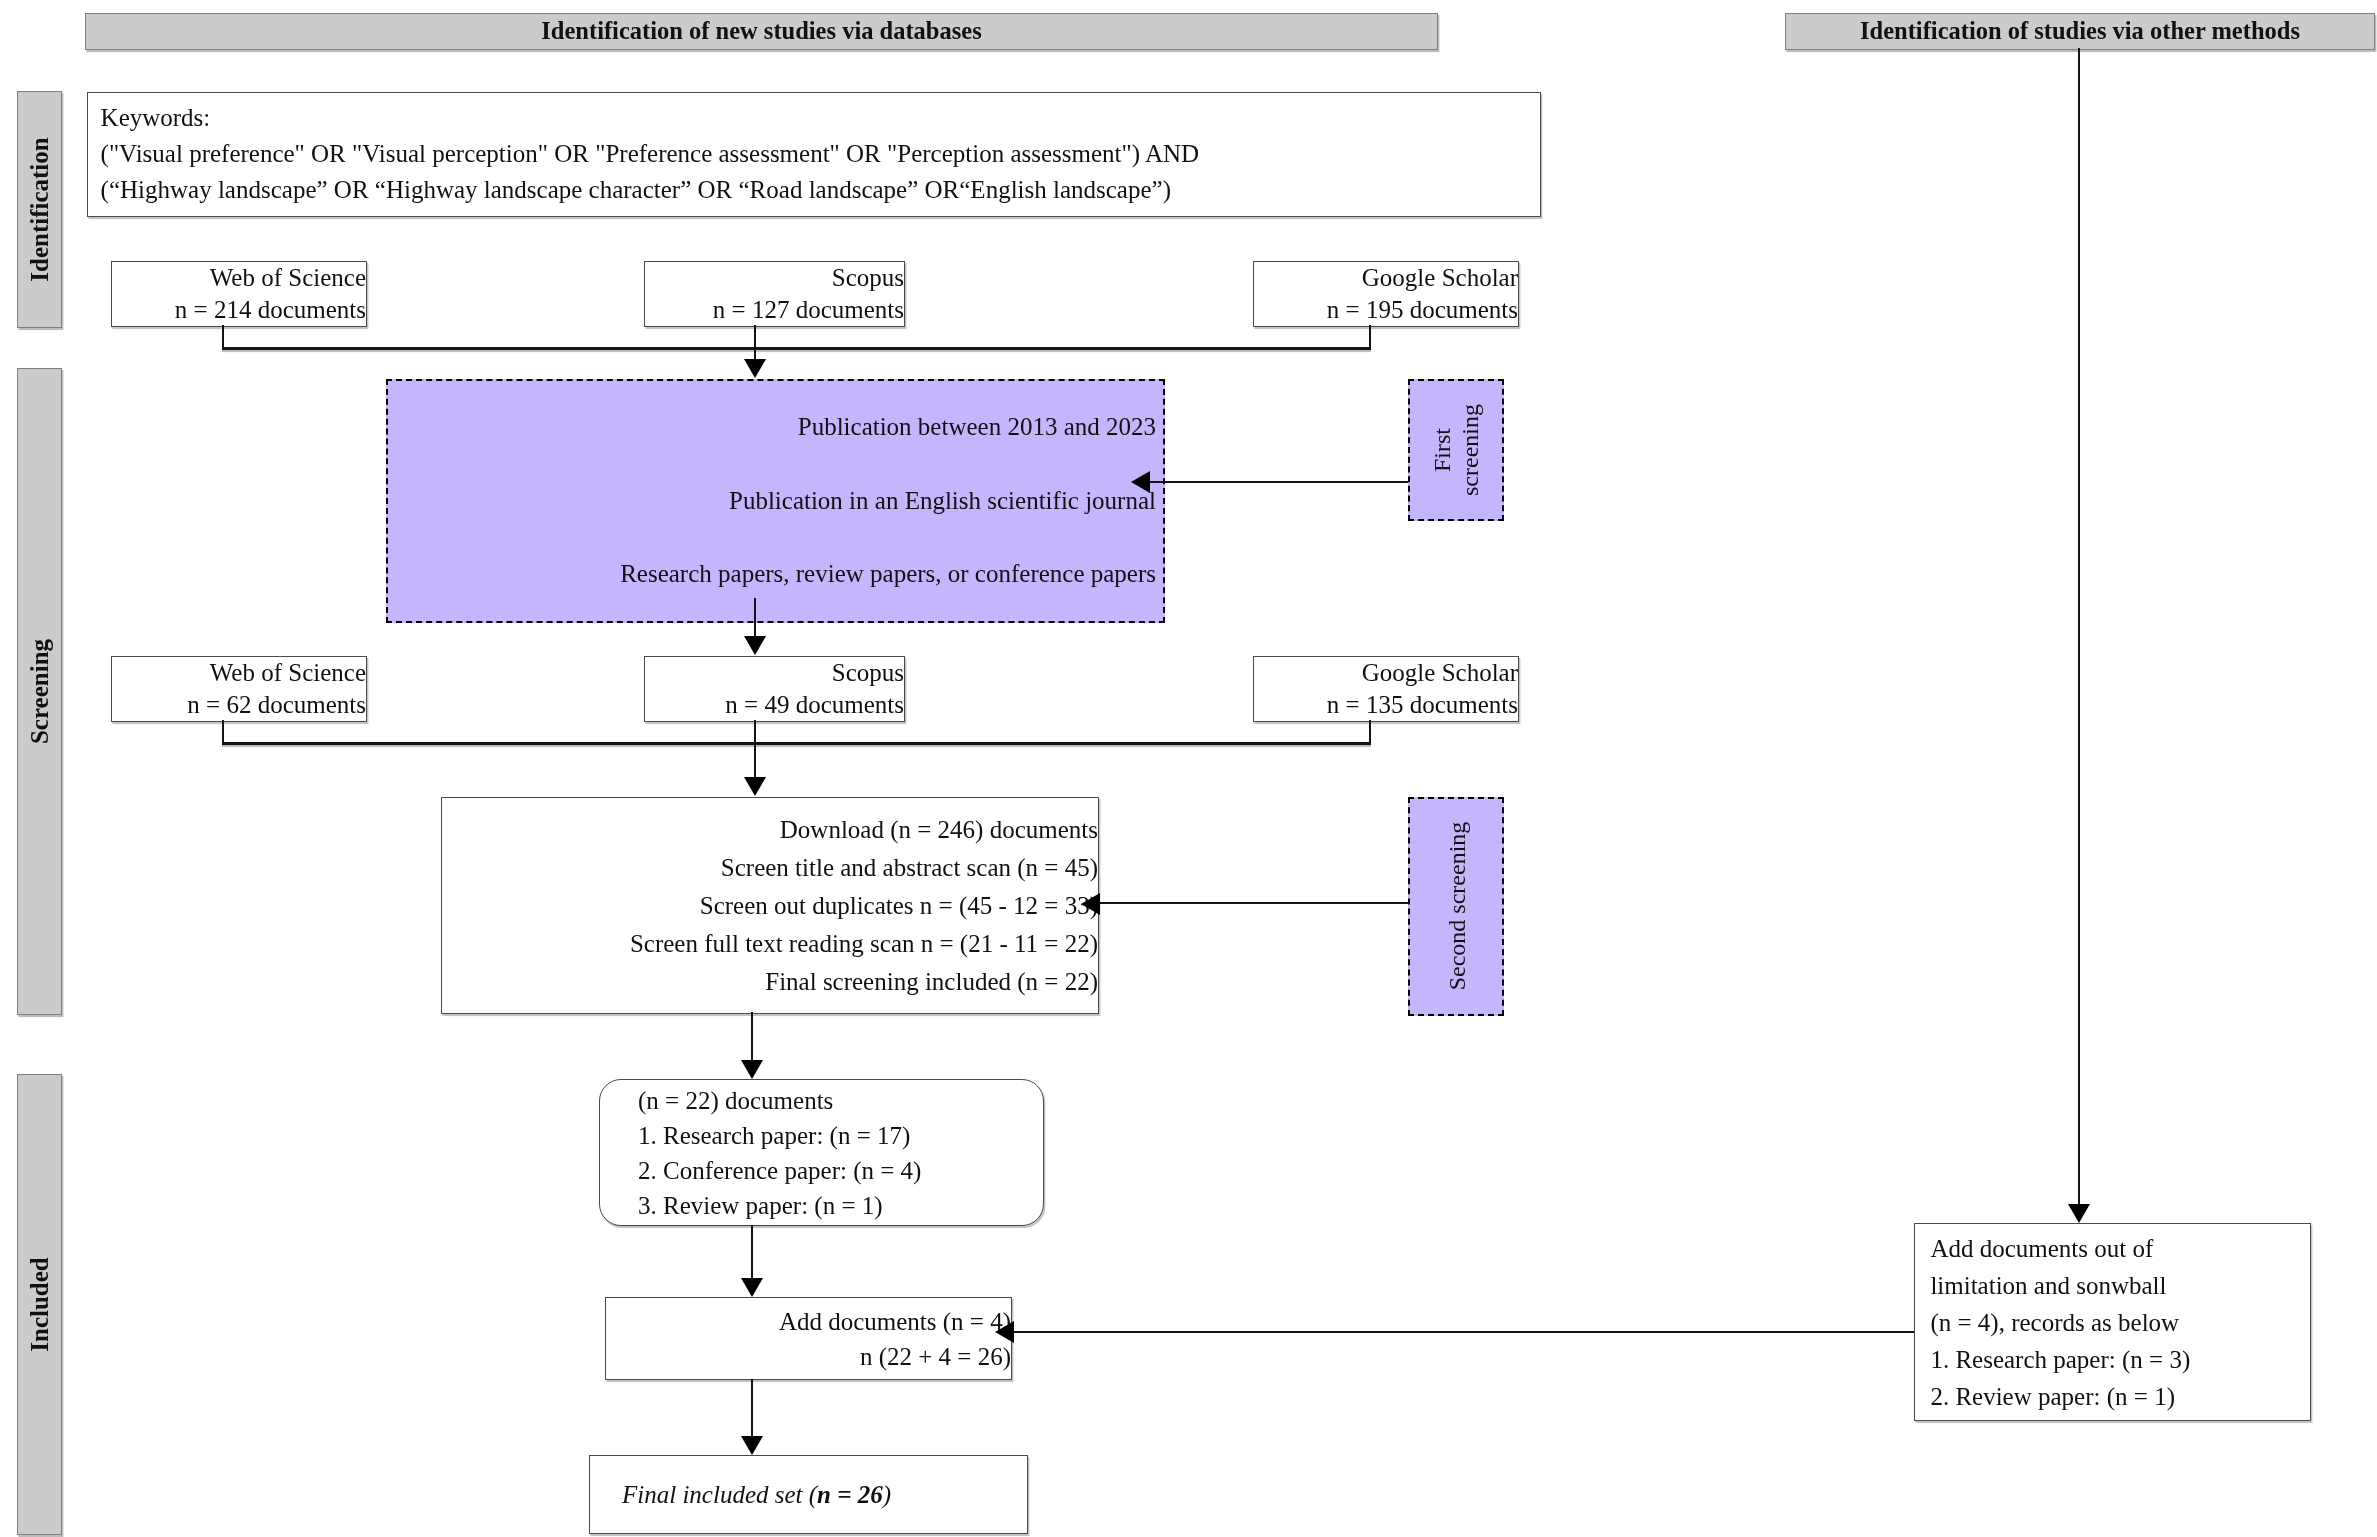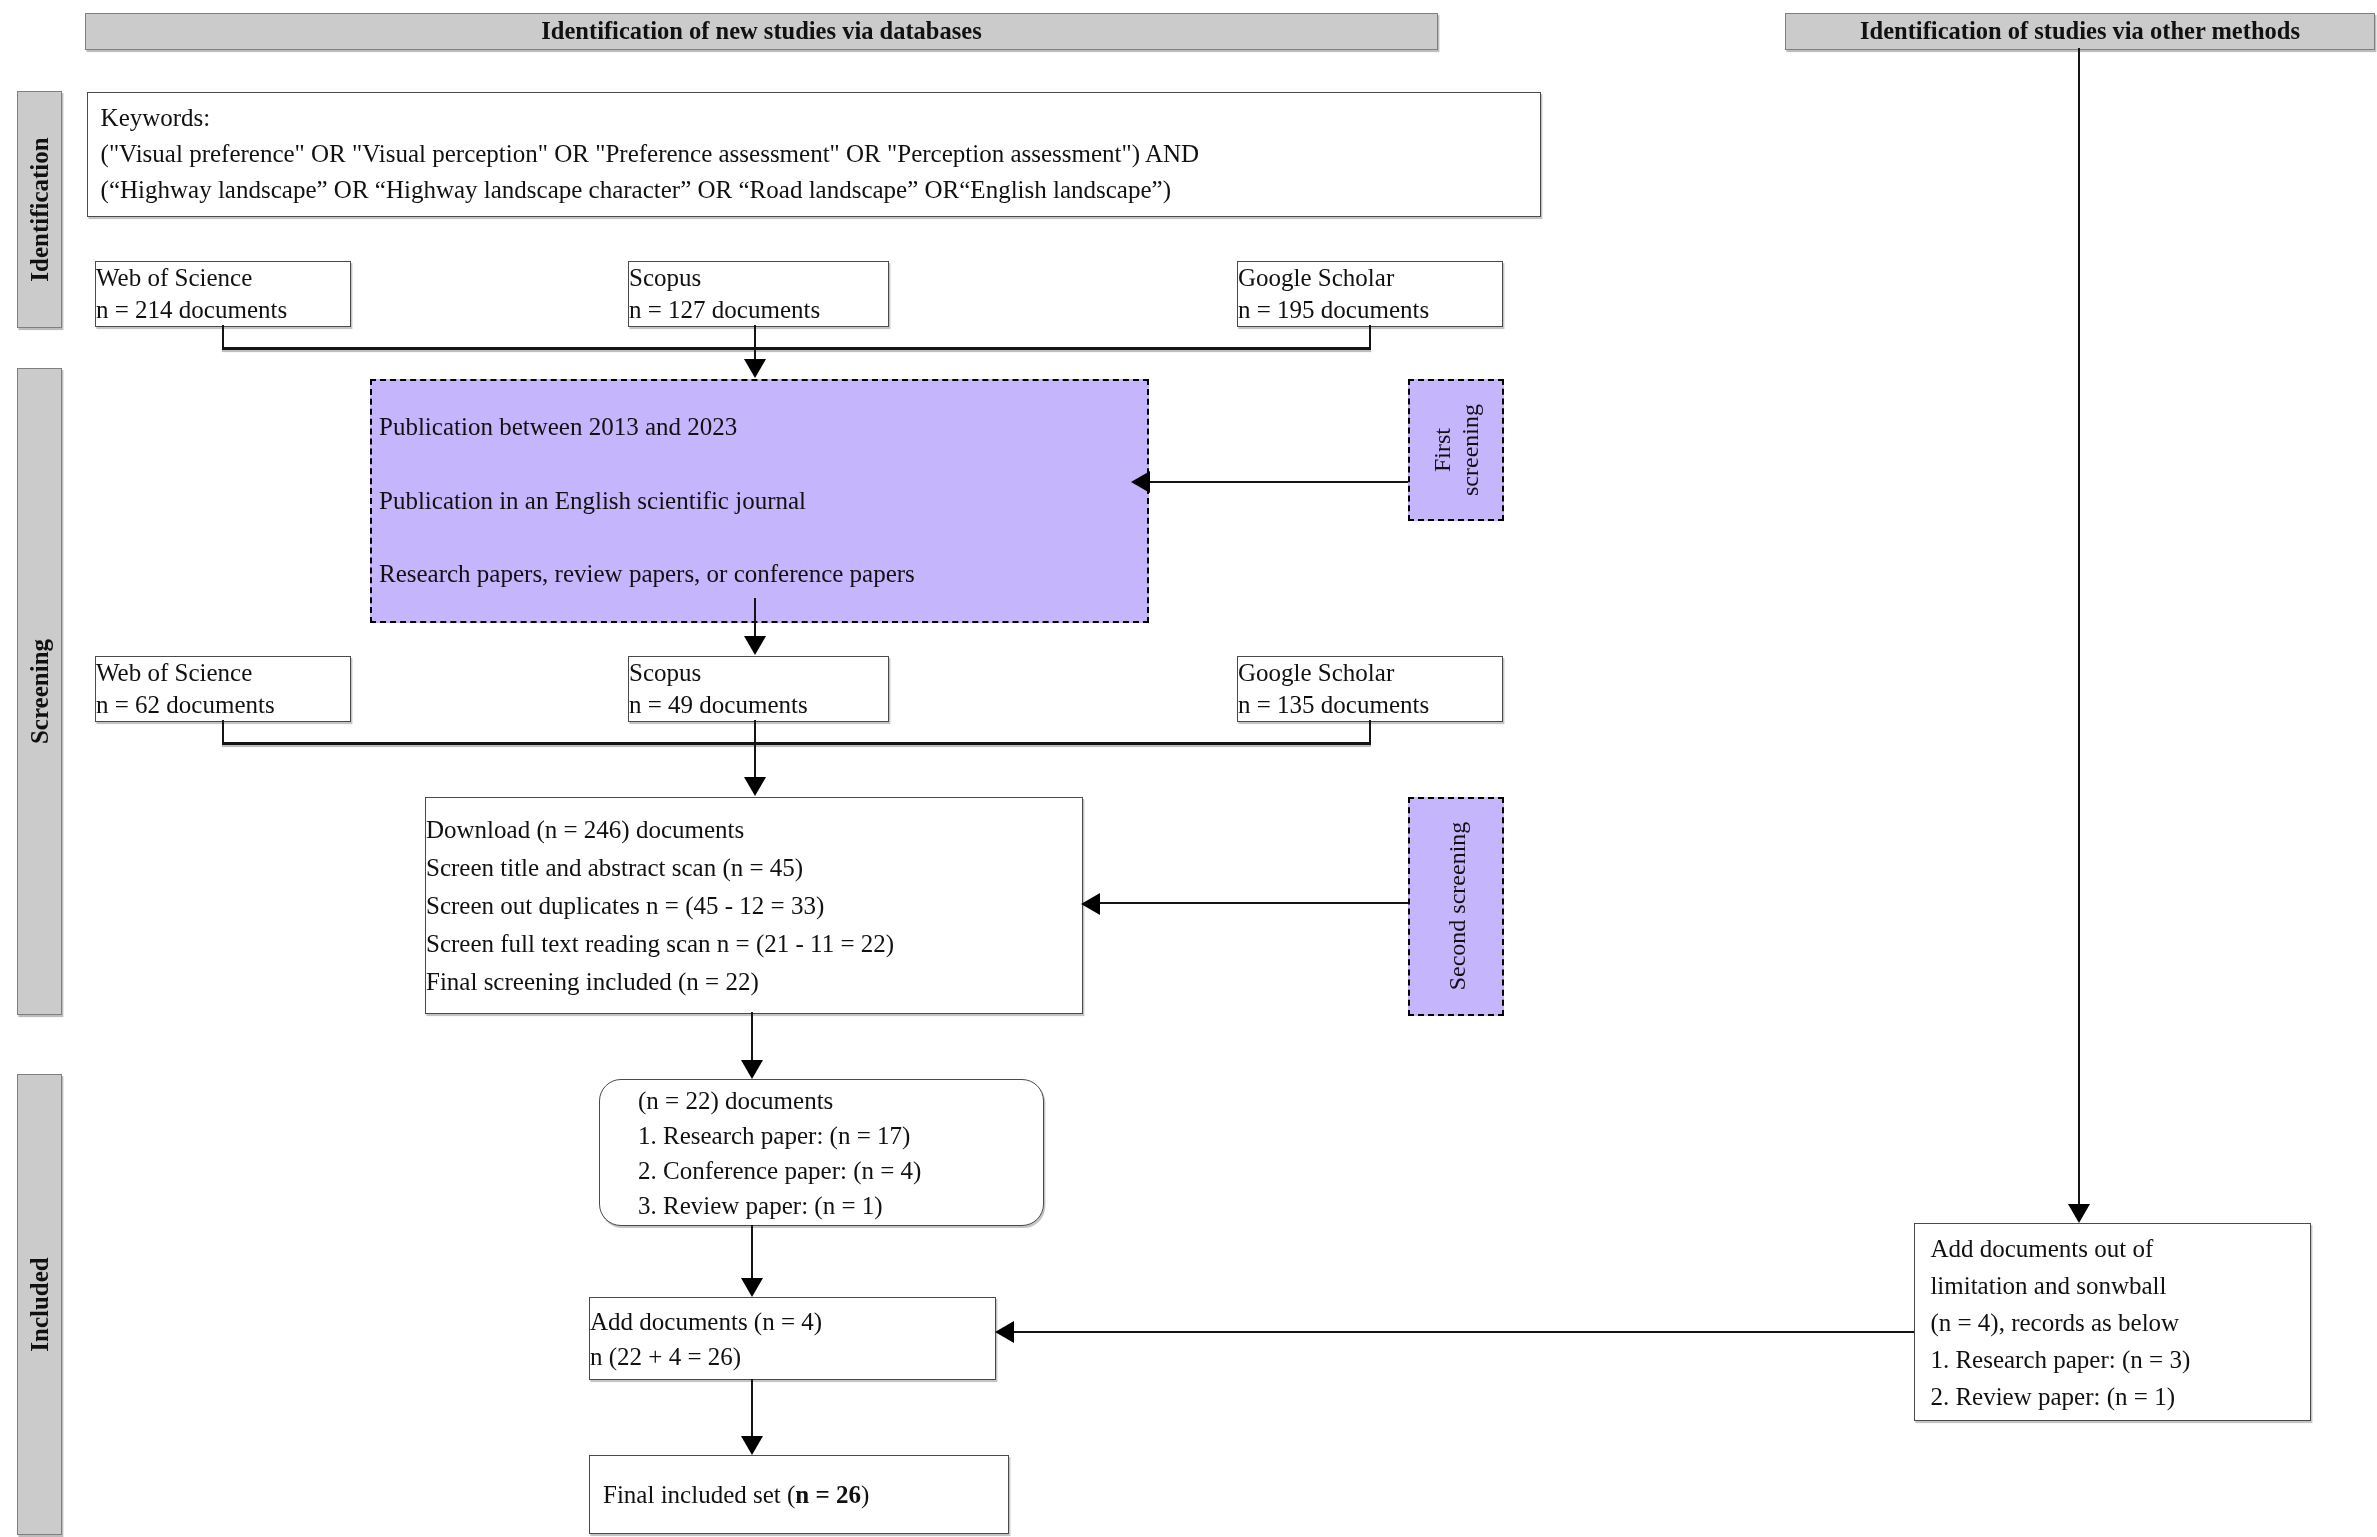--- a/index.html
+++ b/index.html
@@ -11,21 +11,21 @@
   .gray-bar{
     position:absolute;background:#cbcbcb;border:1.4px solid #7f7f7f;
     box-shadow:1.4px 2.1px 0 #bdbdbd;font-weight:bold;font-size:24.5px;
     display:flex;align-items:center;justify-content:center;text-align:center;
   }
   
   .box{
     position:absolute;background:#ffffff;border:1.4px solid #4a4a4a;
     box-shadow:1.4px 2.1px 0 #c4c4c4;font-size:25px;line-height:32px;
   }
-  .center-col{display:flex;flex-direction:column;align-items:flex-start;justify-content:center;text-align:center;}
+  .center-col{display:flex;flex-direction:column;align-items:flex-end;justify-content:center;text-align:center;margin-left:16px;}
   
   .dashed{position:absolute;background:#c4b5fd;border:2.1px dashed #000000;}
   
   .vlabel{
     position:absolute;display:flex;align-items:center;justify-content:center;
     text-align:center;transform:rotate(-90deg);
   }
   
   .vline{position:absolute;width:2.1px;background:#141414;}
   .hline{position:absolute;height:2.1px;background:#141414;}
@@ -146,21 +146,21 @@
   <div class="arrow-down" style="left:741px;top:1278px;"></div>
 
   <div class="box center-col" style="left:589px;top:1297px;width:405px;height:81px;line-height:35px;">
     <div>Add documents (n = 4)</div>
     <div>n (22 + 4 = 26)</div>
   </div>
 
   <div class="vline" style="left:751px;top:1379px;height:59px;"></div>
   <div class="arrow-down" style="left:741px;top:1436px;"></div>
 
-  <div class="box" style="left:589px;top:1455px;width:405px;height:77px;display:flex;align-items:center;padding-left:13px;">
+  <div class="box" style="left:589px;top:1455px;width:405px;height:77px;display:flex;align-items:center;padding-left:32px;font-style:italic;">
     <span>
       <span>Final included set (</span><span class="b">n = 26</span><span>)</span>
     </span>
   </div>
 
   <div class="vline" style="left:2078px;top:48px;height:1156px;"></div>
   <div class="arrow-down" style="left:2068px;top:1204px;"></div>
 
   <div class="box lines-left" style="left:1914px;top:1223px;width:380px;height:196px;padding-left:15.4px;line-height:37px;">
     <div>Add documents out of</div>

